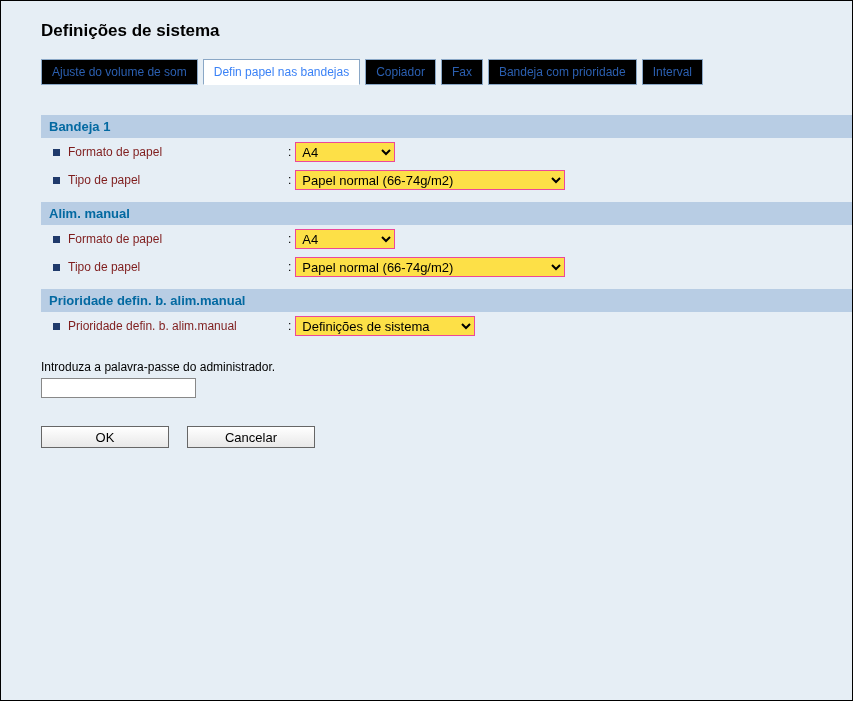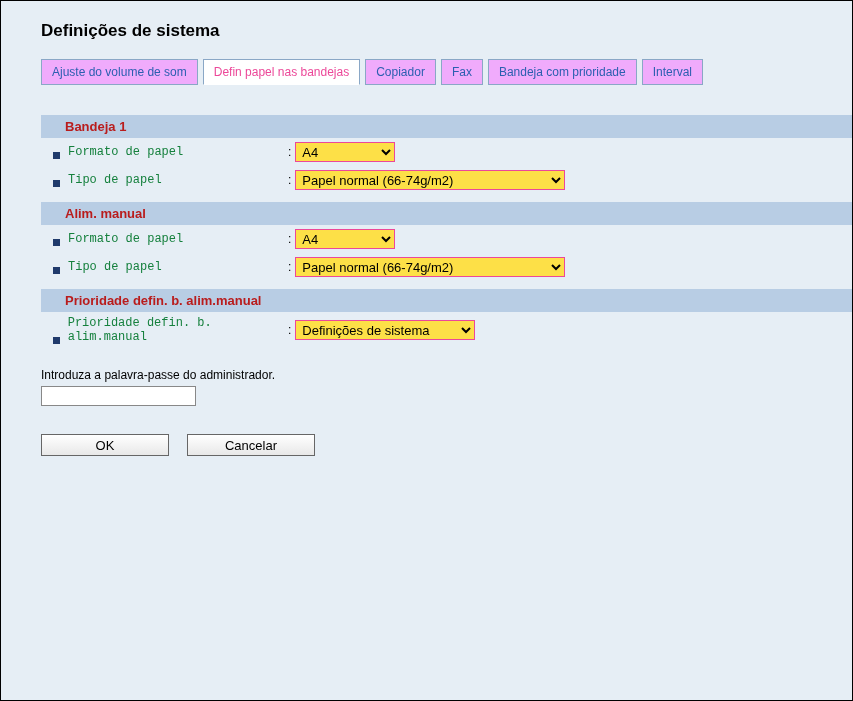--- a/index.html
+++ b/index.html
@@ -25,53 +25,52 @@
       color: #000;
       margin-bottom: 18px;
     }
     .tabs {
       display: flex;
       gap: 5px;
       margin-bottom: 30px;
     }
     .tab {
       border: 1px solid #8aa7c6;
-      background: #f0abfc;
+      background: #000000;
       color: #2b5fb0;
       padding: 5px 10px;
       font-size: 12px;
       cursor: pointer;
       white-space: nowrap;
     }
     .tab.active {
       background: #ffffff;
-      color: #ec4899;
+      color: #3b82f6;
       font-weight: normal;
       border-bottom: 1px solid #fff;
     }
     .section-header {
       background: #b8cde4;
-      padding: 4px 24px;
+      padding: 4px 8px;
       font-weight: bold;
       font-size: 13px;
-      color: #b91c1c;
+      color: #0369a1;
       width: 812px;
     }
     .form-row {
       display: flex;
       align-items: center;
       padding: 4px 0 4px 12px;
       min-height: 26px;
     }
     .form-label {
       display: flex;
-      align-items: flex-end;
+      align-items: center;
       width: 235px;
-      color: #15803d;
-      font-family: Liberation Mono, monospace;
+      color: #7f1d1d;
     }
     .bullet {
       display: inline-block;
       width: 7px;
       height: 7px;
       background: #1f3a6b;
       margin-right: 8px;
     }
     .colon {
       margin-right: 4px;

